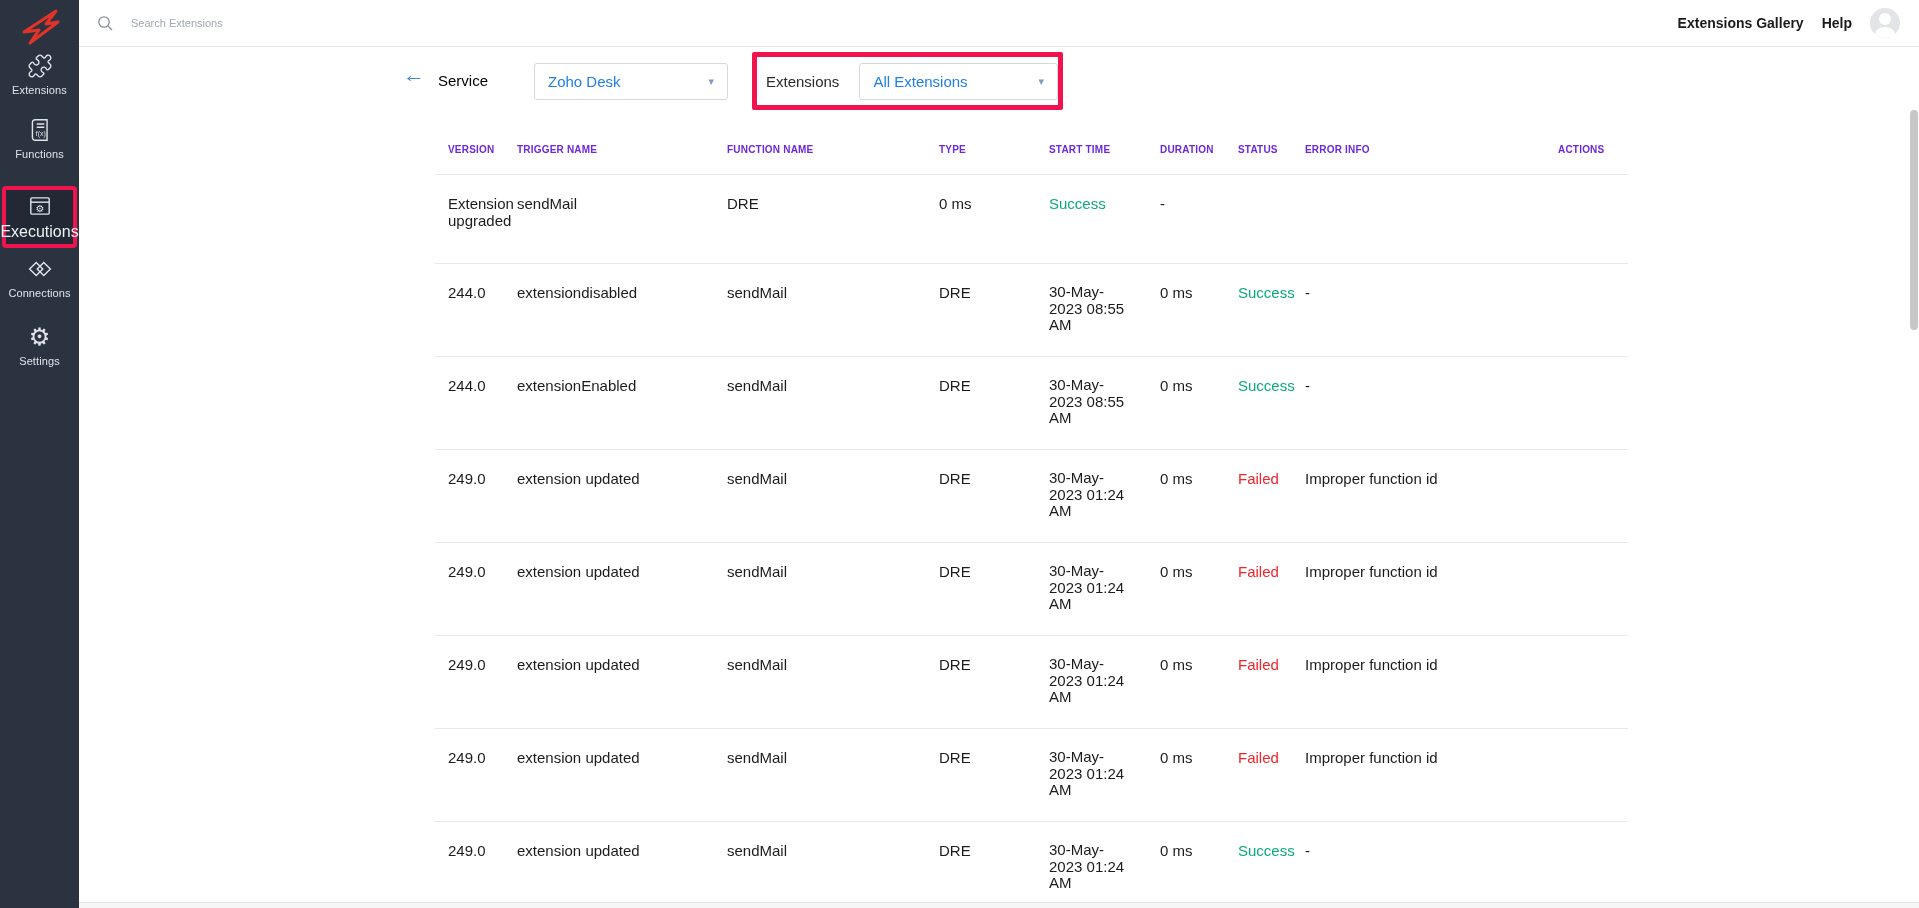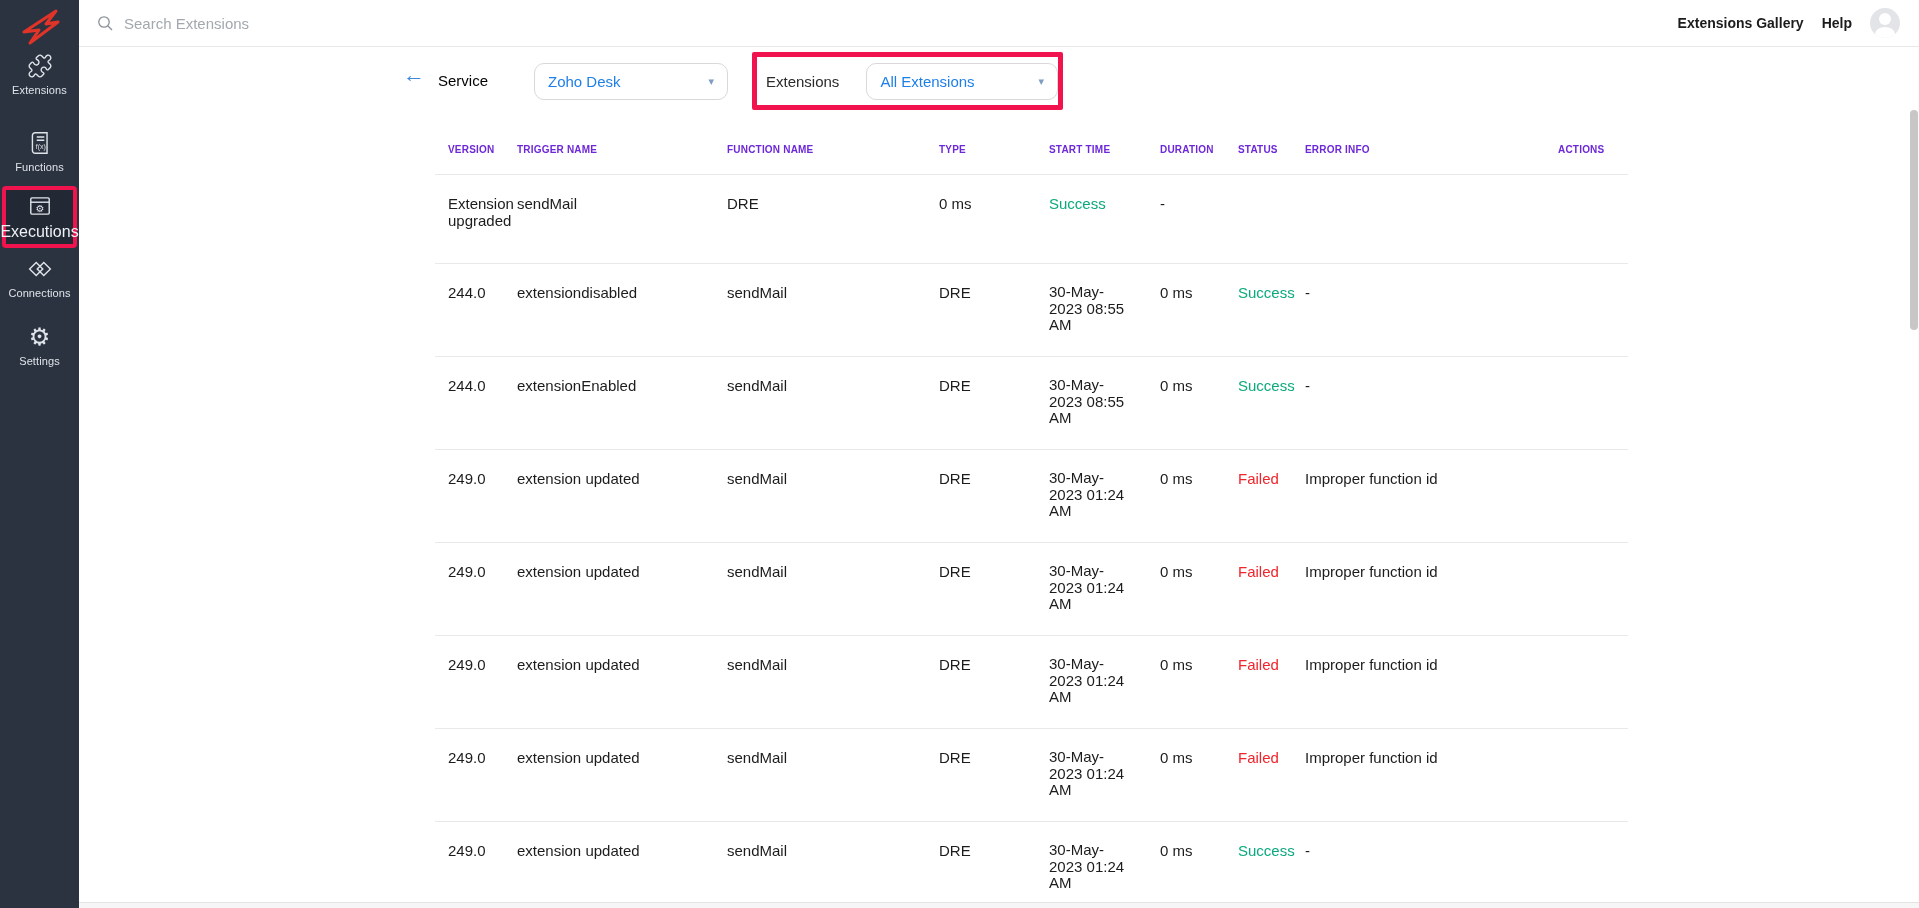--- a/index.html
+++ b/index.html
@@ -12,38 +12,38 @@
   .logo-wrap { position:absolute; top:5px; left:0; width:79px; display:flex; justify-content:center; }
   .nav-item { position:absolute; left:0; width:79px; display:flex; flex-direction:column; align-items:center; gap:5px; color:#dfe4ea; cursor:pointer; }
   .nav-item .nav-lbl { font-size:11px; letter-spacing:0.1px; }
   .nav-icon { width:26px; height:26px; stroke:#dfe4ea; fill:none; stroke-width:1.3; }
   .exec-box { position:absolute; top:186px; left:2px; width:75px; height:62px; border:4px solid var(--accent-red,#f0134d); border-radius:4px; background:#222935; display:flex; flex-direction:column; align-items:center; justify-content:center; gap:4px; color:#eef1f5; cursor:pointer; }
   .gear-glyph { font-size:24px; line-height:26px; color:#dfe4ea; }
 
   
   .topbar { position:absolute; left:79px; top:0; width:1840px; height:47px; background:#fff; border-bottom:1px solid #e8e8e8; display:flex; align-items:center; }
   .search-area { display:flex; align-items:center; gap:11px; padding-left:18px; flex:1; }
-  .search-input { border:none; outline:none; font-size:15px; width:460px; color:#333; font-family:inherit; }
+  .search-input { border:none; outline:none; font-size:11px; width:460px; color:#333; font-family:inherit;margin-left:7px; }
   .search-input::placeholder { color:#a2a8ae; }
   .topbar-right { display:flex; align-items:center; gap:18px; padding-right:19px; }
   .top-link { font-size:14px; font-weight:bold; color:#1b1b1b; cursor:pointer; white-space:nowrap; }
   .avatar { width:30px; height:30px; border-radius:50%; background:#e2e4e7; position:relative; overflow:hidden; cursor:pointer; }
   .avatar::before { content:""; position:absolute; top:5px; left:50%; transform:translateX(-50%); width:12px; height:12px; border-radius:50%; background:#fff; }
   .avatar::after { content:""; position:absolute; top:19px; left:50%; transform:translateX(-50%); width:20px; height:14px; border-radius:50%; background:#fff; }
 
   
   .back-arrow { position:absolute; left:403px; top:64px; font-size:22px; color:#3d86d8; cursor:pointer; line-height:22px; }
   .service-label { position:absolute; left:438px; top:72px; font-size:15px; color:#000000; }
-  .dd { border:1px solid #d9d9d9; border-radius:10px; background:#fff; display:flex; align-items:center; justify-content:space-between; padding:0 13px; cursor:pointer; }
+  .dd { border:1px solid #d9d9d9; border-radius:3px; background:#fff; display:flex; align-items:center; justify-content:space-between; padding:0 13px; cursor:pointer; }
   .dd .dd-val { color:var(--link-blue,#1f7fe8); font-size:15px; }
   .dd .dd-caret { color:#7e9dc0; font-size:11px; }
   .dd-service { position:absolute; left:534px; top:63px; width:194px; height:37px; }
   .filter-box { position:absolute; left:752px; top:52px; width:311px; height:58px; border:5px solid var(--accent-red,#f0134d); border-radius:2px; background:#fff; display:flex; align-items:center; }
   .ext-label { margin-left:9px; font-size:15px; color:#2b2b2b; }
-  .dd-extensions { width:208px; height:37px; margin-left:27px; }
+  .dd-extensions { width:208px; height:37px; margin-left:20px; }
 
   
   .table { position:absolute; left:435px; top:144px; width:1193px; }
   .thead, .trow { display:grid; grid-template-columns:82px 210px 212px 110px 111px 78px 67px 253px 70px; }
   .thead { height:30px; font-size:10px; font-weight:bold; color:#6d28d9; letter-spacing:0.2px; }
   .thead > div:first-child { padding-left:13px; }
   .trow { border-top:1px solid #e9e9e9; font-size:15px; color:#1c1c1c; height:93px; }
   .trow:nth-child(1) { height:74px; }
   .trow:nth-child(2) { height:89px; }
   .trow > div { padding-top:20px; overflow:hidden; }
@@ -68,21 +68,21 @@
       </svg>
     </div>
 
     <div class="nav-item" style="top:53px;">
       <svg class="nav-icon" viewBox="0 0 24 24">
         <path d="M19.439 7.85c-.049.322.059.648.289.878l1.568 1.568c.47.47.706 1.087.706 1.704s-.235 1.233-.706 1.704l-1.611 1.611a.98.98 0 0 1-.837.276c-.47-.07-.802-.48-.968-.925a2.501 2.501 0 1 0-3.214 3.214c.446.166.855.497.925.968a.979.979 0 0 1-.276.837l-1.61 1.61a2.404 2.404 0 0 1-1.705.707 2.402 2.402 0 0 1-1.704-.706l-1.568-1.568a1.026 1.026 0 0 0-.877-.29c-.493.074-.84.504-1.02.968a2.5 2.5 0 1 1-3.237-3.237c.464-.18.894-.527.967-1.02a1.026 1.026 0 0 0-.289-.877l-1.568-1.568A2.402 2.402 0 0 1 1.998 12c0-.617.236-1.234.706-1.704L4.23 8.77c.24-.24.581-.353.917-.303.515.077.877.528 1.073 1.01a2.5 2.5 0 1 0 3.259-3.259c-.482-.196-.933-.558-1.01-1.073-.05-.336.062-.676.303-.917l1.525-1.525A2.402 2.402 0 0 1 12 1.998c.617 0 1.234.236 1.704.706l1.568 1.568c.23.23.556.338.877.29.493-.074.84-.504 1.02-.968a2.5 2.5 0 1 1 3.237 3.237c-.464.18-.894.527-.967 1.02Z"></path>
       </svg>
       <span class="nav-lbl">Extensions</span>
     </div>
 
-    <div class="nav-item" style="top:130px;">
+    <div class="nav-item" style="top:117px;">
       <svg class="nav-icon" viewBox="0 0 24 24">
         <path d="M18.5 21.5h-11a2.5 2.5 0 0 1-2.5-2.5V5a2.5 2.5 0 0 1 2.5-2.5h11v19z"></path>
         <path d="M9 6.5h7M9 9.5h7"></path>
         <text x="12.7" y="17.5" text-anchor="middle" font-size="6.5" stroke="none" fill="#dfe4ea" font-family="Liberation Sans, sans-serif">f(x)</text>
       </svg>
       <span class="nav-lbl">Functions</span>
     </div>
 
     <div class="exec-box">
       <svg class="nav-icon" viewBox="0 0 24 24">

